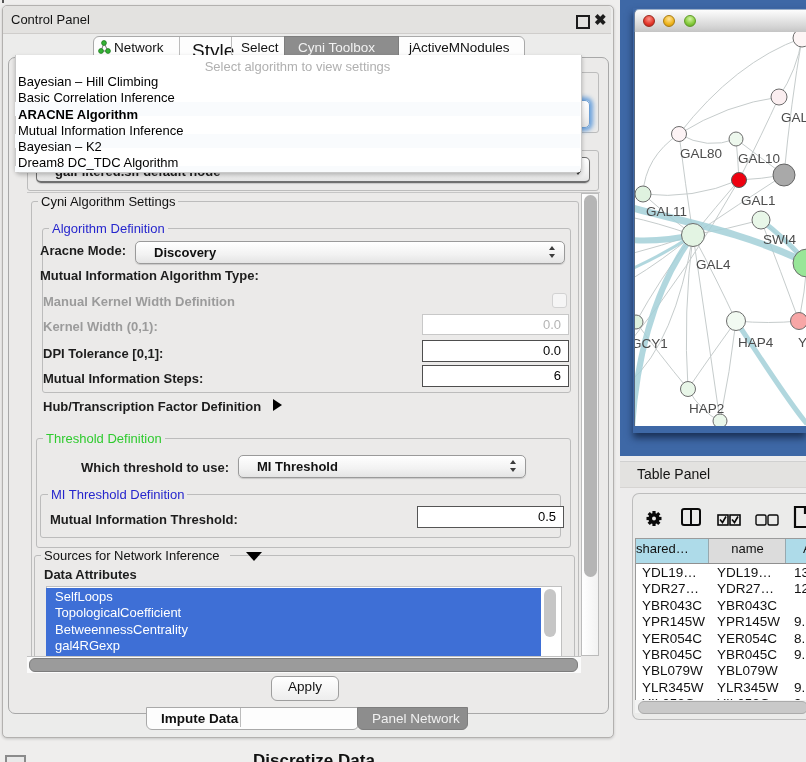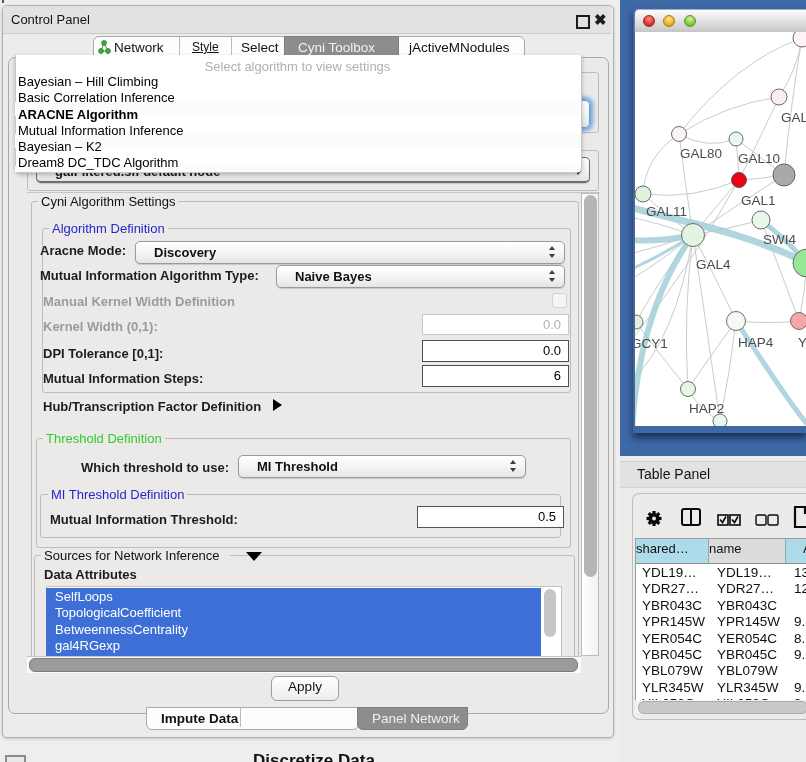--- a/index.html
+++ b/index.html
@@ -47,21 +47,21 @@
     <line x1="3" y1="11" x2="6" y2="3" stroke="#777" stroke-width="1"></line>
     <line x1="6" y1="3" x2="10" y2="11" stroke="#777" stroke-width="1"></line>
     <line x1="3" y1="11" x2="10" y2="11" stroke="#777" stroke-width="1"></line>
     <circle cx="6" cy="3" r="2.4" fill="#35b335" stroke="#1c7a1c" stroke-width="0.8"></circle>
     <circle cx="3" cy="11" r="2.4" fill="#35b335" stroke="#1c7a1c" stroke-width="0.8"></circle>
     <circle cx="10" cy="11" r="2.4" fill="#35b335" stroke="#1c7a1c" stroke-width="0.8"></circle>
   </svg>
 </div>
 <div class="abs" style="left:114px;top:40px;font-size:13.5px;color:#111;">Network</div>
 <div class="abs" style="left:179px;top:37px;width:1px;height:20px;background:#bcbcbc;"></div>
-<div class="abs" style="left:192px;top:40px;font-size:12px;color:#111;text-decoration:underline;">Style</div>
+<div class="abs" style="left:192px;top:40px;font-size:19px;color:#111;text-decoration:underline;">Style</div>
 <div class="abs" style="left:231px;top:37px;width:1px;height:20px;background:#bcbcbc;"></div>
 <div class="abs" style="left:241px;top:40px;font-size:13.5px;color:#111;">Select</div>
 <div class="abs" style="left:284px;top:36px;width:115px;height:22px;background:#8d8d8d;border:1px solid #7e7e7e;box-sizing:border-box;"></div>
 <div class="abs" style="left:298px;top:40px;font-size:13.5px;color:#f2f2f2;">Cyni Toolbox</div>
 <div class="abs" style="left:409px;top:40px;font-size:13.5px;color:#111;">jActiveMNodules</div>
 
 <div class="group" style="left:27px;top:72px;width:570px;height:59px;"></div>
 <div class="combo" style="left:36px;top:100px;width:552px;height:26px;
      box-shadow:0 0 4px 3px rgba(88,150,219,0.85);border-color:#6d9fd4;"></div>
 <div class="group" style="left:27px;top:150px;width:570px;height:39px;"></div>
@@ -93,24 +93,20 @@
 
   <div class="group" style="left:15px;top:35px;width:527px;height:163px;"></div>
   <div class="glabel" style="left:22px;top:29px;color:#2626cd;">Algorithm Definition</div>
 
   <div class="abs b13" style="left:13px;top:50px;">Aracne Mode:</div>
   <div class="combo" style="left:108px;top:48px;width:428px;height:21px;">
     <div class="ct">Discovery</div>
       <div class="spin" style="right:8px;top:3px;"></div>
   </div>
   <div class="abs b13" style="left:13px;top:75px;">Mutual Information Algorithm Type:</div>
-  <div class="combo" style="left:249px;top:72px;width:287px;height:21px;">
-    <div class="ct">Naive Bayes</div>
-      <div class="spin" style="right:8px;top:3px;"></div>
-  </div>
   <div class="abs b13 gray" style="left:16px;top:101px;">Manual Kernel Width Definition</div>
   <div class="abs" style="left:525px;top:100px;width:13px;height:13px;background:#f5f5f5;border:1px solid #d2d2d2;border-radius:3px;"></div>
   <div class="abs b13 gray" style="left:16px;top:126px;">Kernel Width (0,1):</div>
   <div class="tfield" style="left:395px;top:121px;width:138px;height:17px;border:1px solid #c8c8c8;color:#b4b4b4;padding:2px 7px 0 0;">0.0</div>
   <div class="abs b13" style="left:16px;top:153px;">DPI Tolerance [0,1]:</div>
   <div class="tfield" style="left:395px;top:147px;width:138px;height:18px;border:1px solid #4e4e4e;color:#000;padding:2px 7px 0 0;">0.0</div>
   <div class="abs b13" style="left:16px;top:178px;">Mutual Information Steps:</div>
   <div class="tfield" style="left:395px;top:172px;width:138px;height:18px;border:1px solid #4e4e4e;color:#000;padding:2px 7px 0 0;">6</div>
 
   <div class="abs b13" style="left:16px;top:206px;">Hub/Transcription Factor Definition</div>
@@ -286,21 +282,21 @@
     <path d="M2,2 L12,2 L12,8 L16,8 L16,22 L2,22 Z M12,2 L16,8" fill="none" stroke="#0a0a0a" stroke-width="2.2"></path>
   </svg>
 </div>
 
 <div class="abs" style="left:635px;top:538px;width:171px;height:162px;background:#ffffff;border:1px solid #9b9b9b;border-right:none;overflow:hidden;">
   <div class="abs" style="left:0;top:0;width:73px;height:24px;background:#aedbe9;border-right:1px solid #98a8ae;box-sizing:border-box;"></div>
   <div class="abs" style="left:73px;top:0;width:77px;height:24px;background:#dcdcdc;border-right:1px solid #98a8ae;box-sizing:border-box;"></div>
   <div class="abs" style="left:150px;top:0;width:21px;height:24px;background:#aedbe9;"></div>
   <div class="abs" style="left:0;top:24px;width:171px;height:1px;background:#8f8f8f;"></div>
   <div class="abs" style="left:0;top:2px;width:52px;text-align:center;font-size:13px;color:#111;">shared…</div>
-  <div class="abs" style="left:73px;top:2px;width:77px;font-size:13px;color:#111;">name</div>
+  <div class="abs" style="left:73px;top:2px;width:77px;text-align:center;font-size:13px;color:#111;">name</div>
   <div class="abs" style="left:167px;top:2px;font-size:13px;color:#111;">A</div>
   <div class="abs" style="left:6px;top:26px;font-size:13.5px;color:#111;line-height:16.4px;">YDL19…<br>YDR27…<br>YBR043C<br>YPR145W<br>YER054C<br>YBR045C<br>YBL079W<br>YLR345W<br>YIL052C</div>
   <div class="abs" style="left:81px;top:26px;font-size:13.5px;color:#111;line-height:16.4px;">YDL19…<br>YDR27…<br>YBR043C<br>YPR145W<br>YER054C<br>YBR045C<br>YBL079W<br>YLR345W<br>YIL052C</div>
   <div class="abs" style="left:158px;top:26px;font-size:13.5px;color:#111;line-height:16.4px;">13<br>12<br><br>9.<br>8.<br>9.<br><br>9.<br>9.</div>
 </div>
 
 <div class="abs" style="left:635px;top:700px;width:171px;height:13px;background:#f3f3f3;"></div>
 <div class="abs" style="left:638px;top:701px;width:168px;height:11px;background:#c9c9c9;border:1px solid #ababab;border-radius:6px;"></div>
 
 <div class="abs" style="left:5px;top:755px;width:17px;height:12px;background:#e9e9e9;border:2px solid #8b8b8b;"></div>

